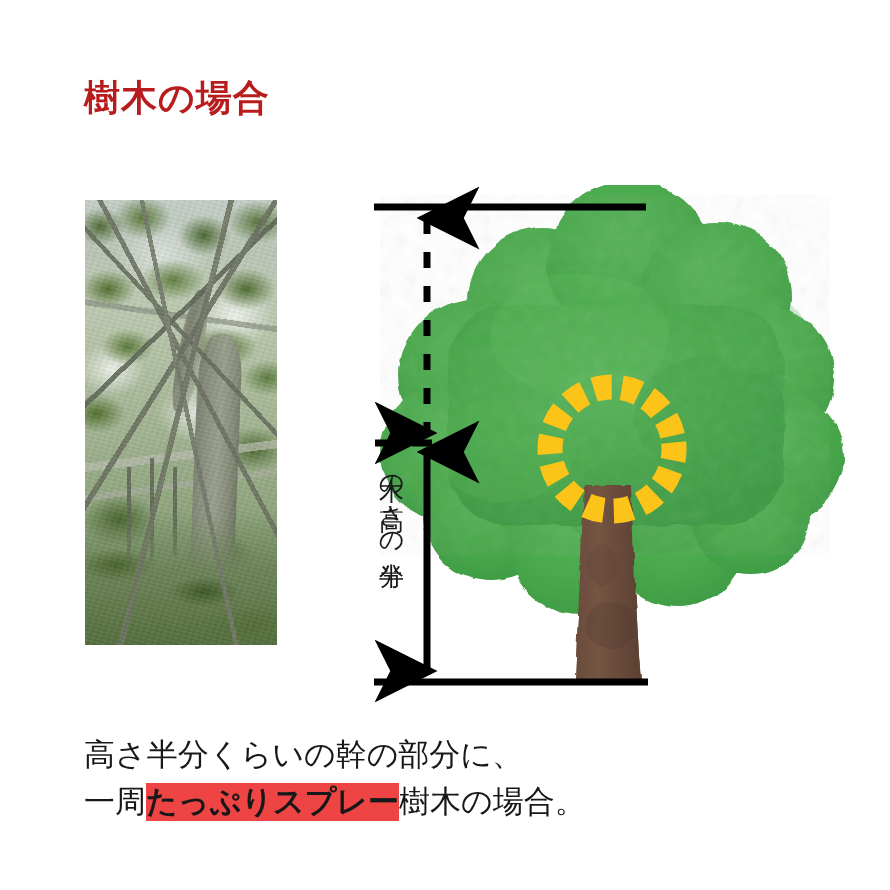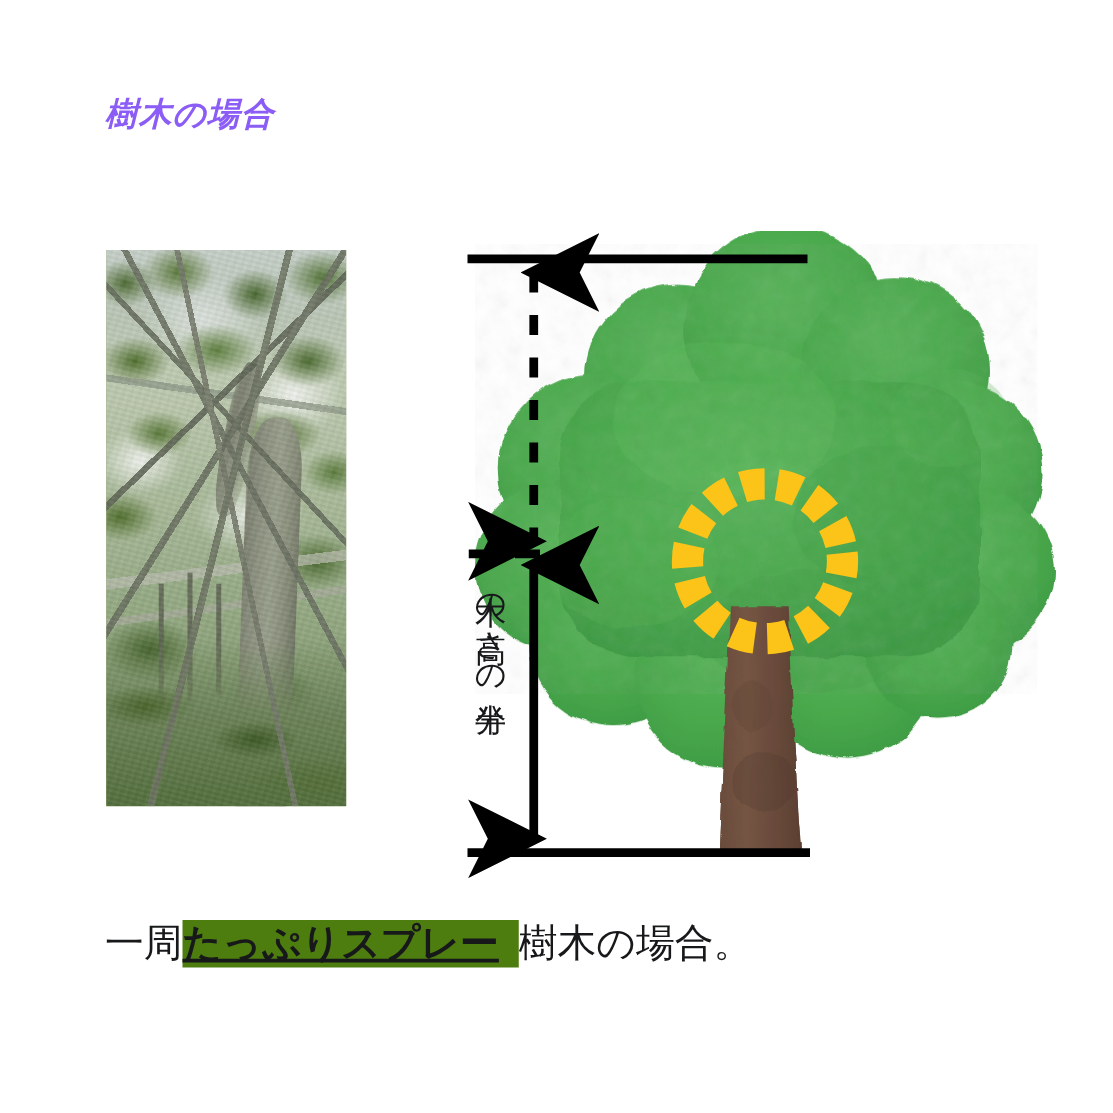--- a/index.html
+++ b/index.html
@@ -14,26 +14,25 @@
     overflow: hidden;
     font-family: "Liberation Sans", "DejaVu Sans", sans-serif;
     color: #1a1a1a;
   }
 
   
   #page-title {
     position: absolute;
     left: 84px;
     top: 74px;
-    font-size: 26px;
+    font-size: 36px;
     font-weight: bold;
     letter-spacing: 1px;
-    color: #8b5cf6;
+    color: #b91c1c;
     white-space: nowrap;
-    font-style: italic;
   }
 
   
   #photo-frame {
     position: absolute;
     left: 85px;
     top: 200px;
     width: 192px;
     height: 445px;
     overflow: hidden;
@@ -170,25 +169,24 @@
     position: absolute;
     left: 84px;
     top: 731px;
     font-size: 31px;
     line-height: 47px;
     color: #17181a;
     white-space: nowrap;
   }
   #caption .line { display: block; }
   #caption .hl {
-    background: #4d7c0f;
+    background: #ef4444;
     font-weight: bold;
-    padding: 1px 16px 2px 0;
+    padding: 1px 0 2px 0;
     box-decoration-break: clone;
-    text-decoration: underline;
     -webkit-box-decoration-break: clone;
   }
 </style>
 </head>
 <body>
 
 <div id="page-title">樹木の場合</div>
 
 <div id="photo-frame">
   <div class="layer ph-sky"></div>
@@ -311,14 +309,15 @@
   <line x1="374" y1="682" x2="648" y2="682" stroke="#000" stroke-width="7"></line>
 
   <line x1="427" y1="218" x2="427" y2="433" stroke="#000" stroke-width="7" stroke-dasharray="16 18" marker-start="url(#arrUp)" marker-end="url(#arrDn)"></line>
 
   <line x1="427" y1="452" x2="427" y2="671" stroke="#000" stroke-width="7" marker-start="url(#arrUp)" marker-end="url(#arrDn)"></line>
 </svg>
 
 <div id="dim-label">木の高さの半分</div>
 
 <div id="caption">
+  <span class="line">高さ半分くらいの幹の部分に、</span>
   <span class="line"><span>一周</span><span class="hl">たっぷりスプレー</span><span>樹木の場合。</span></span>
 </div>
 
 </body></html>

